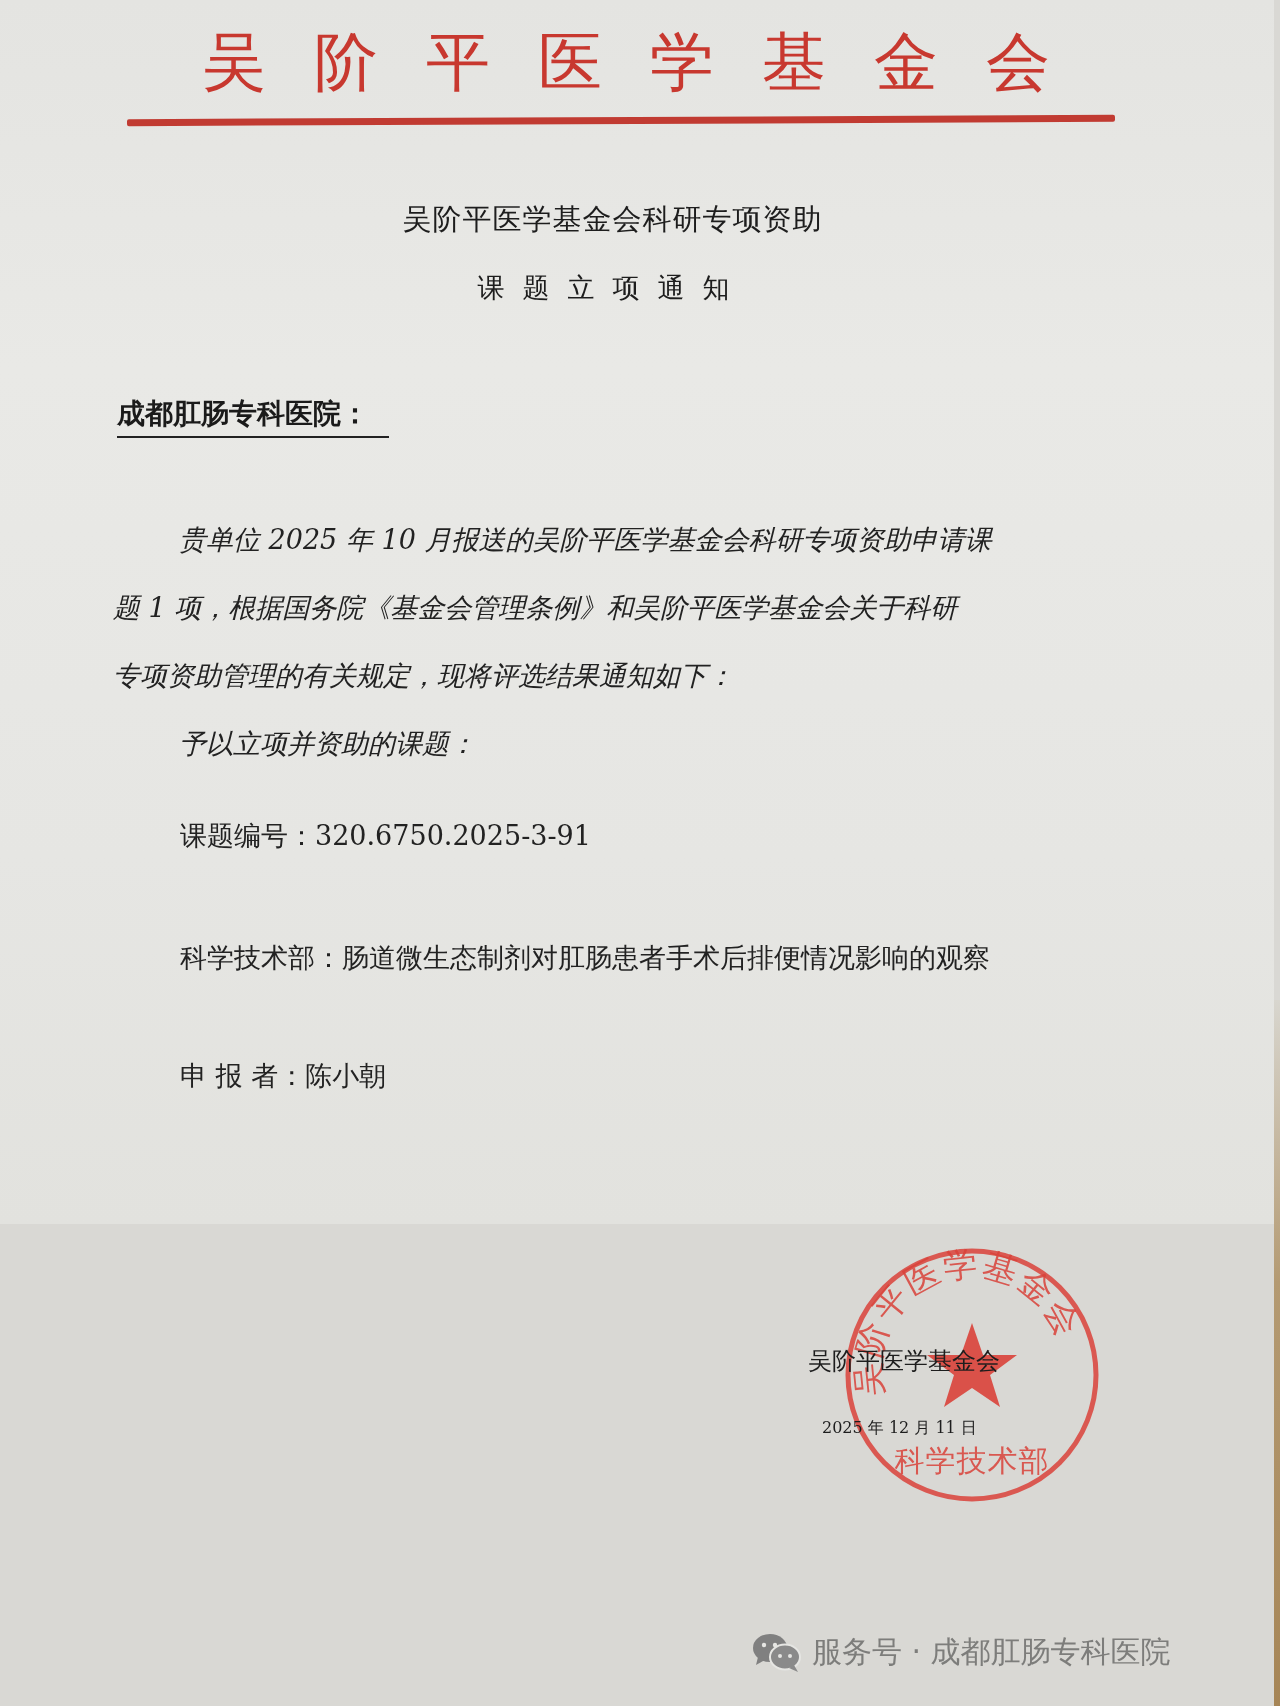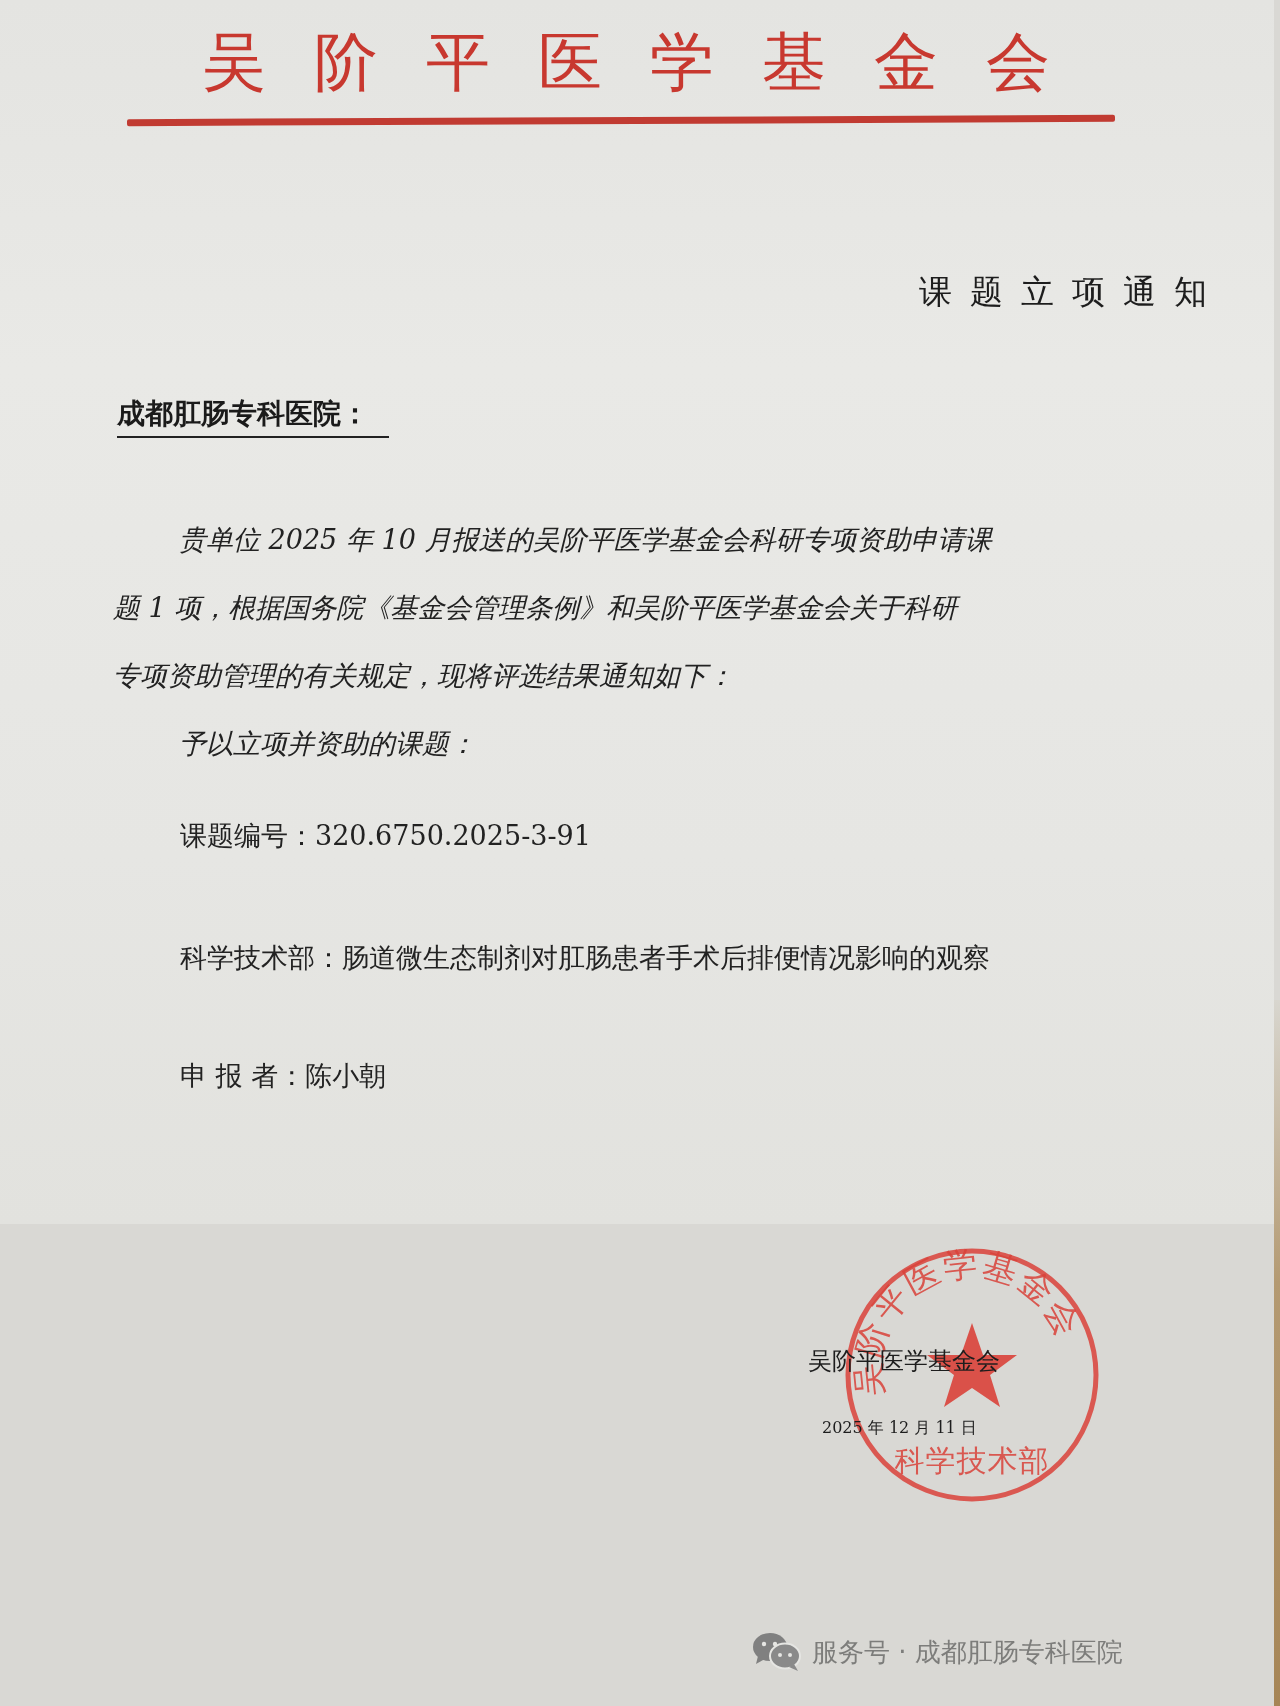--- a/index.html
+++ b/index.html
@@ -32,22 +32,22 @@
       width: 988px; height: 7px;
       background: #c13b32;
       transform: rotate(-0.25deg);
       border-radius: 2px;
     }
     .title1 {
       position: absolute; left: 0; top: 200px; width: 1225px; text-align: center;
       font-size: 29px; color: #1d1d1d; letter-spacing: 1px;
     }
     .title2 {
-      position: absolute; left: 0; top: 270px; width: 1225px; text-align: right;
-      font-size: 33px; color: #1d1d1d; letter-spacing: 18px;
+      position: absolute; left: 0; top: 270px; width: 1225px; text-align: center;
+      font-size: 27px; color: #1d1d1d; letter-spacing: 18px;
     }
     .recipient {
       position: absolute; left: 117px; top: 395px;
       font-size: 28px; font-weight: bold; color: #1a1a1a;
       border-bottom: 2px solid #222; padding-bottom: 3px; padding-right: 20px; text-align: right;
     }
     .para {
       position: absolute; left: 113px; width: 1010px;
       font-size: 27px; color: #222; line-height: 68px;
     }
@@ -64,33 +64,34 @@
       position: absolute; left: 808px; top: 1345px;
       font-size: 24px; color: #1d1d1d;
     }
     .date {
       position: absolute; left: 822px; top: 1418px;
       font-size: 16px; color: #1d1d1d;
     }
     .watermark {
       position: absolute; left: 752px; top: 1632px;
       display: flex; align-items: center; gap: 10px;
-      color: #7d7d7b; font-size: 26px;
+      color: #7d7d7b; font-size: 30px;
       font-family: "DejaVu Sans", sans-serif;
     }
     .wm-icon { width: 50px; height: 40px; }
   </style>
 </head>
 <body>
 
 <div class="page">
 
   <div class="letterhead">吴阶平医学基金会</div>
   <div class="red-rule"></div>
 
+  <div class="title1">吴阶平医学基金会科研专项资助</div>
   <div class="title2">课题立项通知</div>
 
   <div class="recipient">成都肛肠专科医院：</div>
 
   <div class="para" style="top:506px;font-style:italic;">
     <div class="indent">贵单位 2025 年 10 月报送的吴阶平医学基金会科研专项资助申请课</div>
     <div>题 1 项，根据国务院《基金会管理条例》和吴阶平医学基金会关于科研</div>
     <div>专项资助管理的有关规定，现将评选结果通知如下：</div>
     <div class="indent">予以立项并资助的课题：</div>
   </div>

